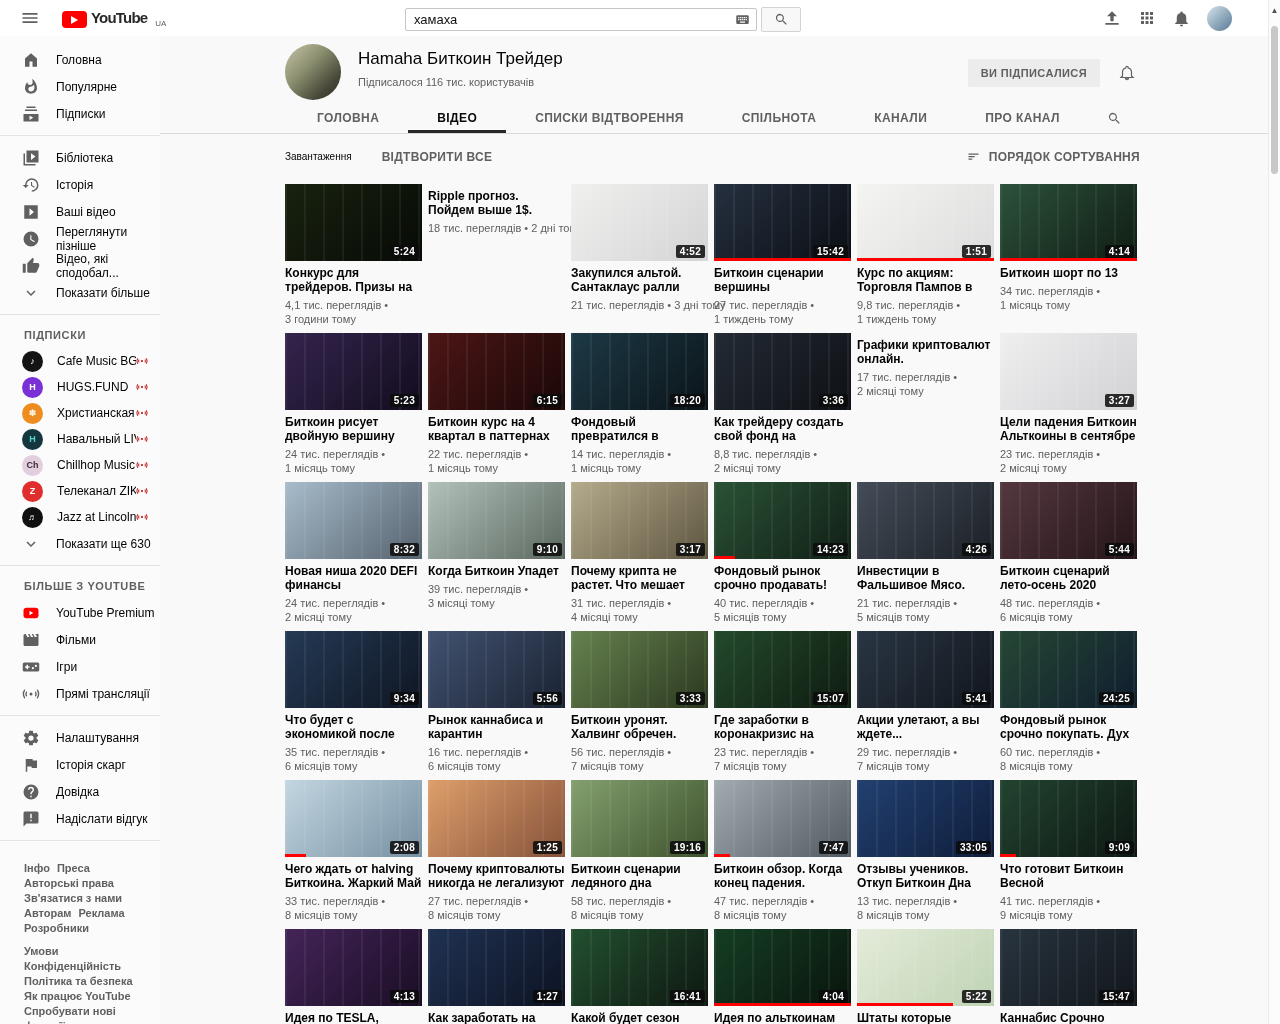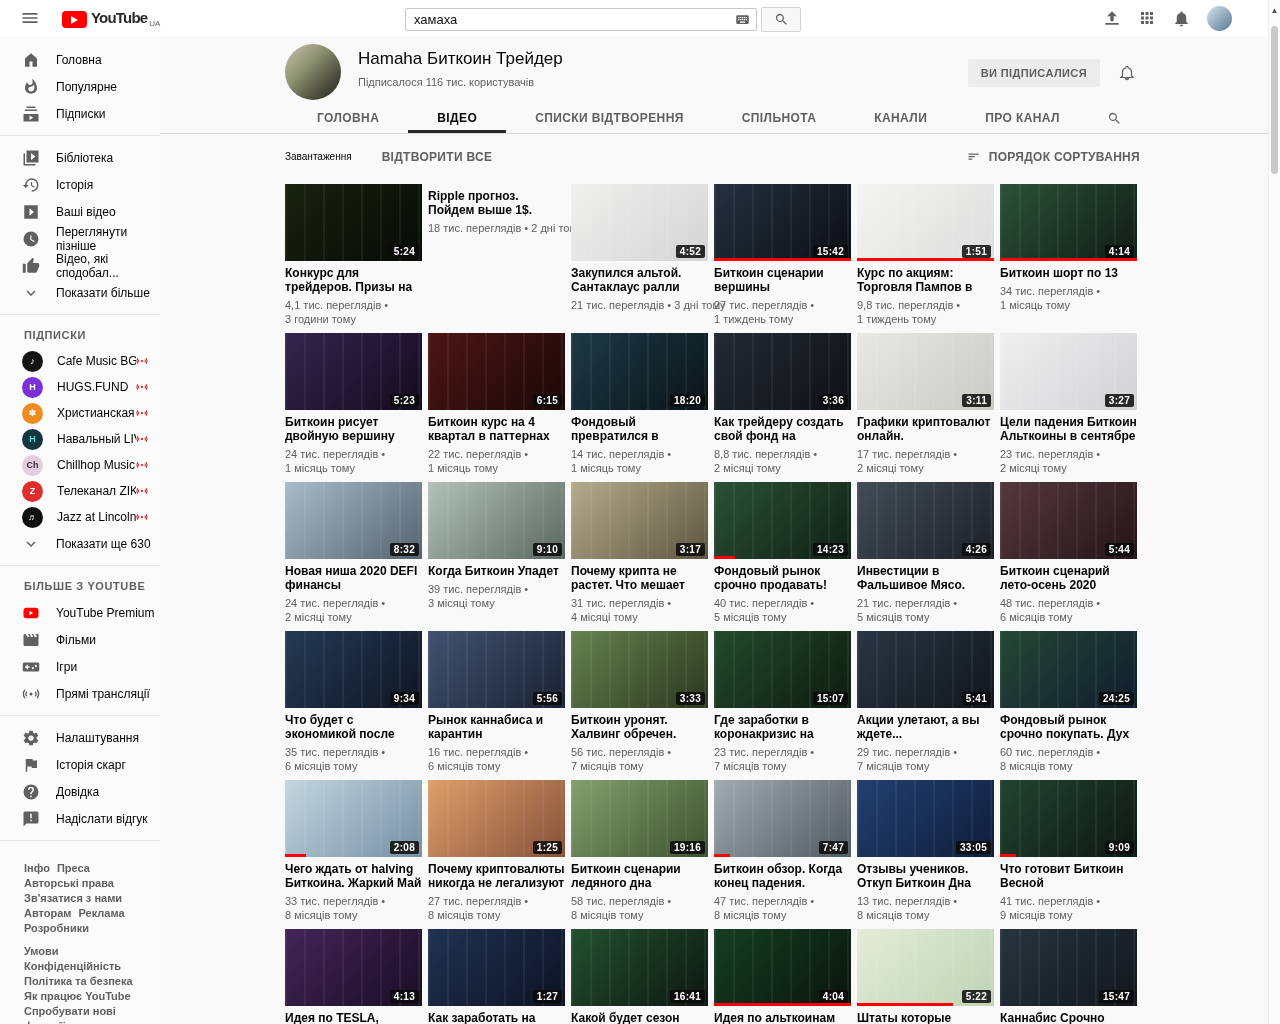--- a/index.html
+++ b/index.html
@@ -7,21 +7,21 @@
   body{font-family:"Liberation Sans","DejaVu Sans",sans-serif;background:#f9f9f9;position:relative;color:#030303}
   svg{display:block}
 
   
   .masthead{position:absolute;top:0;left:0;right:12px;height:36px;background:#fff;display:flex;align-items:center;z-index:30}
   .burger{margin-left:20px;color:#606060;cursor:pointer}
   .logo{display:flex;align-items:flex-end;margin-left:22px;cursor:pointer}
   .logo-badge{width:25px;height:17px;background:#ff0000;border-radius:4px;position:relative;margin-top:2px}
   .logo-badge::after{content:"";position:absolute;left:9px;top:4.5px;border-left:7px solid #fff;border-top:4px solid transparent;border-bottom:4px solid transparent}
   .logo-text{font-size:15px;font-weight:700;letter-spacing:-0.8px;color:#282828;margin-left:4px;line-height:20px}
-  .logo-cc{font-size:8px;color:#606060;margin-left:2px;margin-top:0}
+  .logo-cc{font-size:8px;color:#606060;margin-left:8px;margin-top:0}
   .search-wrap{position:absolute;left:405px;top:7px;display:flex;align-items:center}
   .search-box{position:relative}
   .search-input{width:352px;height:23px;border:1px solid #c6c6c6;padding:0 28px 0 8px;font-size:13px;color:#111;background:#fff;border-radius:2px;font-family:inherit}
   .kb-icon{position:absolute;right:7px;top:4px;color:#606060;cursor:pointer}
   .search-btn{width:40px;height:25px;margin-left:4px;background:#f8f8f8;border:1px solid #d3d3d3;border-radius:2px;display:flex;align-items:center;justify-content:center;color:#606060;cursor:pointer}
   .mast-icons{position:absolute;right:36px;top:0;height:36px;display:flex;align-items:center;gap:16px;color:#606060}
   .mast-icons .mi{cursor:pointer}
   .mast-avatar{width:25px;height:25px;border-radius:50%;background:linear-gradient(135deg,#d8e4ec 0%,#8fa8bb 55%,#5a7a96 100%);cursor:pointer}
 
   
@@ -436,23 +436,20 @@
           <div class="thumb" style="background:linear-gradient(135deg,#232a34,#0e1115)">
             <span class="dur">3:36</span>
           </div>
           <div class="v-title">Как трейдеру создать свой фонд на PrimeXBT</div>
           <div class="v-meta">
             <div>8,8 тис. переглядів •</div>
             <div>2 місяці тому</div>
           </div>
         </div>
         <div class="card">
-          <div class="thumb" style="background:linear-gradient(135deg,#e9e9e4,#cacac4)">
-            <span class="dur">3:11</span>
-          </div>
           <div class="v-title">Графики криптовалют онлайн. Трейдингвью...</div>
           <div class="v-meta">
             <div>17 тис. переглядів •</div>
             <div>2 місяці тому</div>
           </div>
         </div>
         <div class="card">
           <div class="thumb" style="background:linear-gradient(135deg,#efefef,#d2d2d6)">
             <span class="dur">3:27</span>
           </div>

